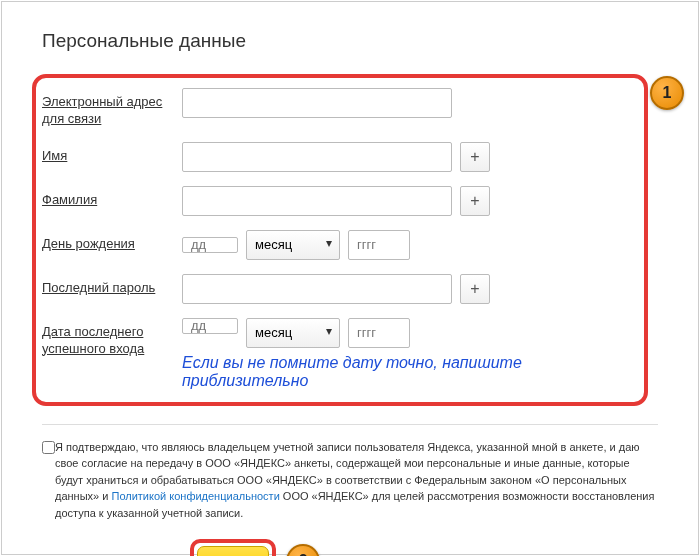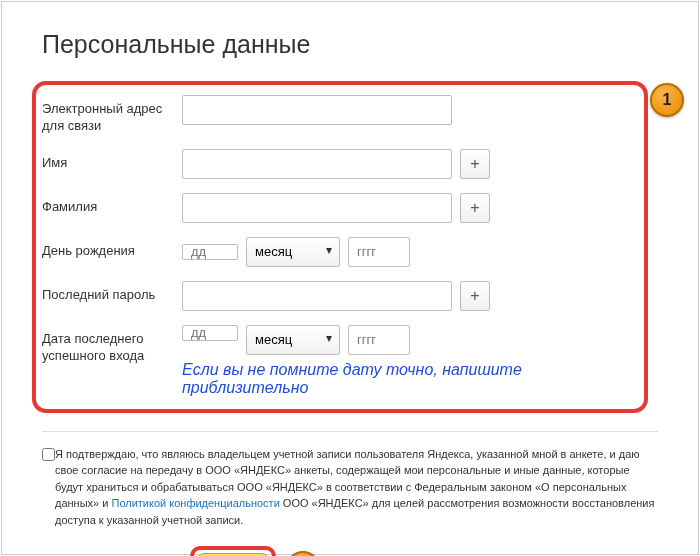--- a/index.html
+++ b/index.html
@@ -1,22 +1,22 @@
 <!DOCTYPE html>
 <html><head>
 <meta charset="utf-8">
 <style>
   * { box-sizing: border-box; margin: 0; padding: 0; }
   body { font-family: Arial, sans-serif; font-size: 13px; background: #fff; width: 700px; height: 556px; position: relative; }
   .frame { border: 1px solid #ccc; width: 698px; height: 554px; margin: 1px; padding: 28px 40px 20px 40px; }
-  .title { font-size: 25px; font-weight: normal; color: #333; margin-bottom: 22px; }
+  .title { font-size: 19px; font-weight: normal; color: #333; margin-bottom: 22px; }
   .form-area { position: relative; border: 4px solid #e53935; border-radius: 14px; padding: 10px 18px 12px 6px; margin-left: -10px; margin-right: 10px; }
   .row { display: flex; align-items: flex-start; margin-bottom: 14px; }
   .row:last-child { margin-bottom: 0; }
-  .label { width: 140px; flex-shrink: 0; padding-top: 6px; color: #333; font-size: 13px; line-height: 1.3; }
+  .label { width: 140px; flex-shrink: 0; padding-top: 6px; color: #333; font-size: 13px; line-height: 1.3; text-decoration: underline; }
   .field { flex: 1; display: flex; align-items: center; gap: 8px; }
   .text-input { width: 270px; height: 30px; border: 1px solid #bbb; border-radius: 2px; padding: 0 8px; font-size: 13px; background: #fff; }
   .plus-btn { width: 30px; height: 30px; border: 1px solid #bbb; border-radius: 2px; background: linear-gradient(#fff,#f0f0f0); font-size: 16px; color: #555; cursor: pointer; display: flex; align-items: center; justify-content: center; }
   .date-group { display: flex; gap: 8px; }
   .dd-input { width: 56px; height: 16px; border: 1px solid #bbb; border-radius: 2px; padding: 0 8px; font-size: 13px; color: #999; }
   .month-sel { width: 94px; height: 30px; border: 1px solid #bbb; border-radius: 2px; background: linear-gradient(#fff,#f0f0f0); font-size: 13px; padding: 0 22px 0 8px; appearance: none; position: relative; }
   .sel-wrap { position: relative; display: inline-block; }
   .sel-wrap::after { content: "▾"; position: absolute; right: 8px; top: 6px; font-size: 12px; pointer-events: none; color: #333; }
   .yr-input { width: 62px; height: 30px; border: 1px solid #bbb; border-radius: 2px; padding: 0 8px; font-size: 13px; color: #999; }
   .hint { font-size: 16px; color: #1d4ed8; margin-top: 6px; font-style: italic; }

